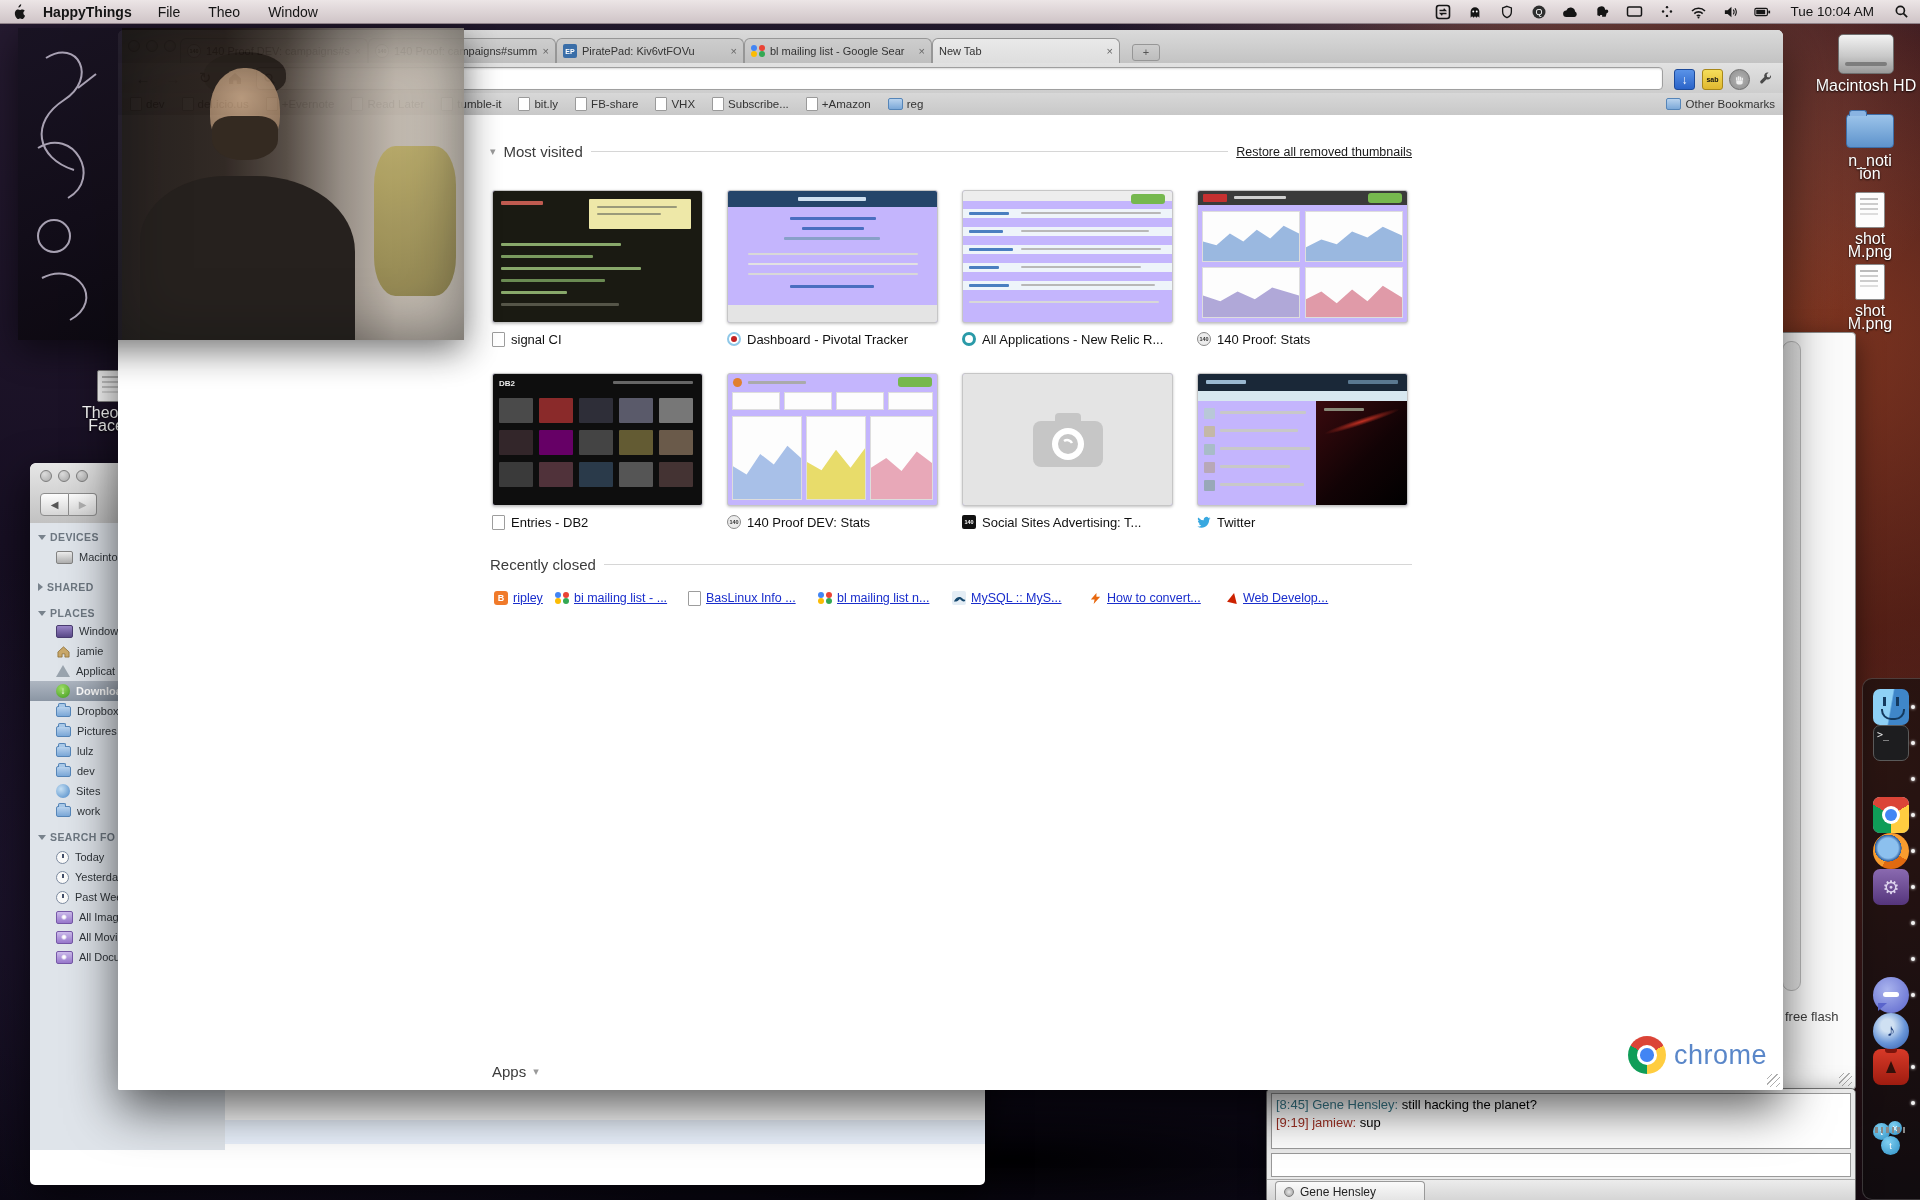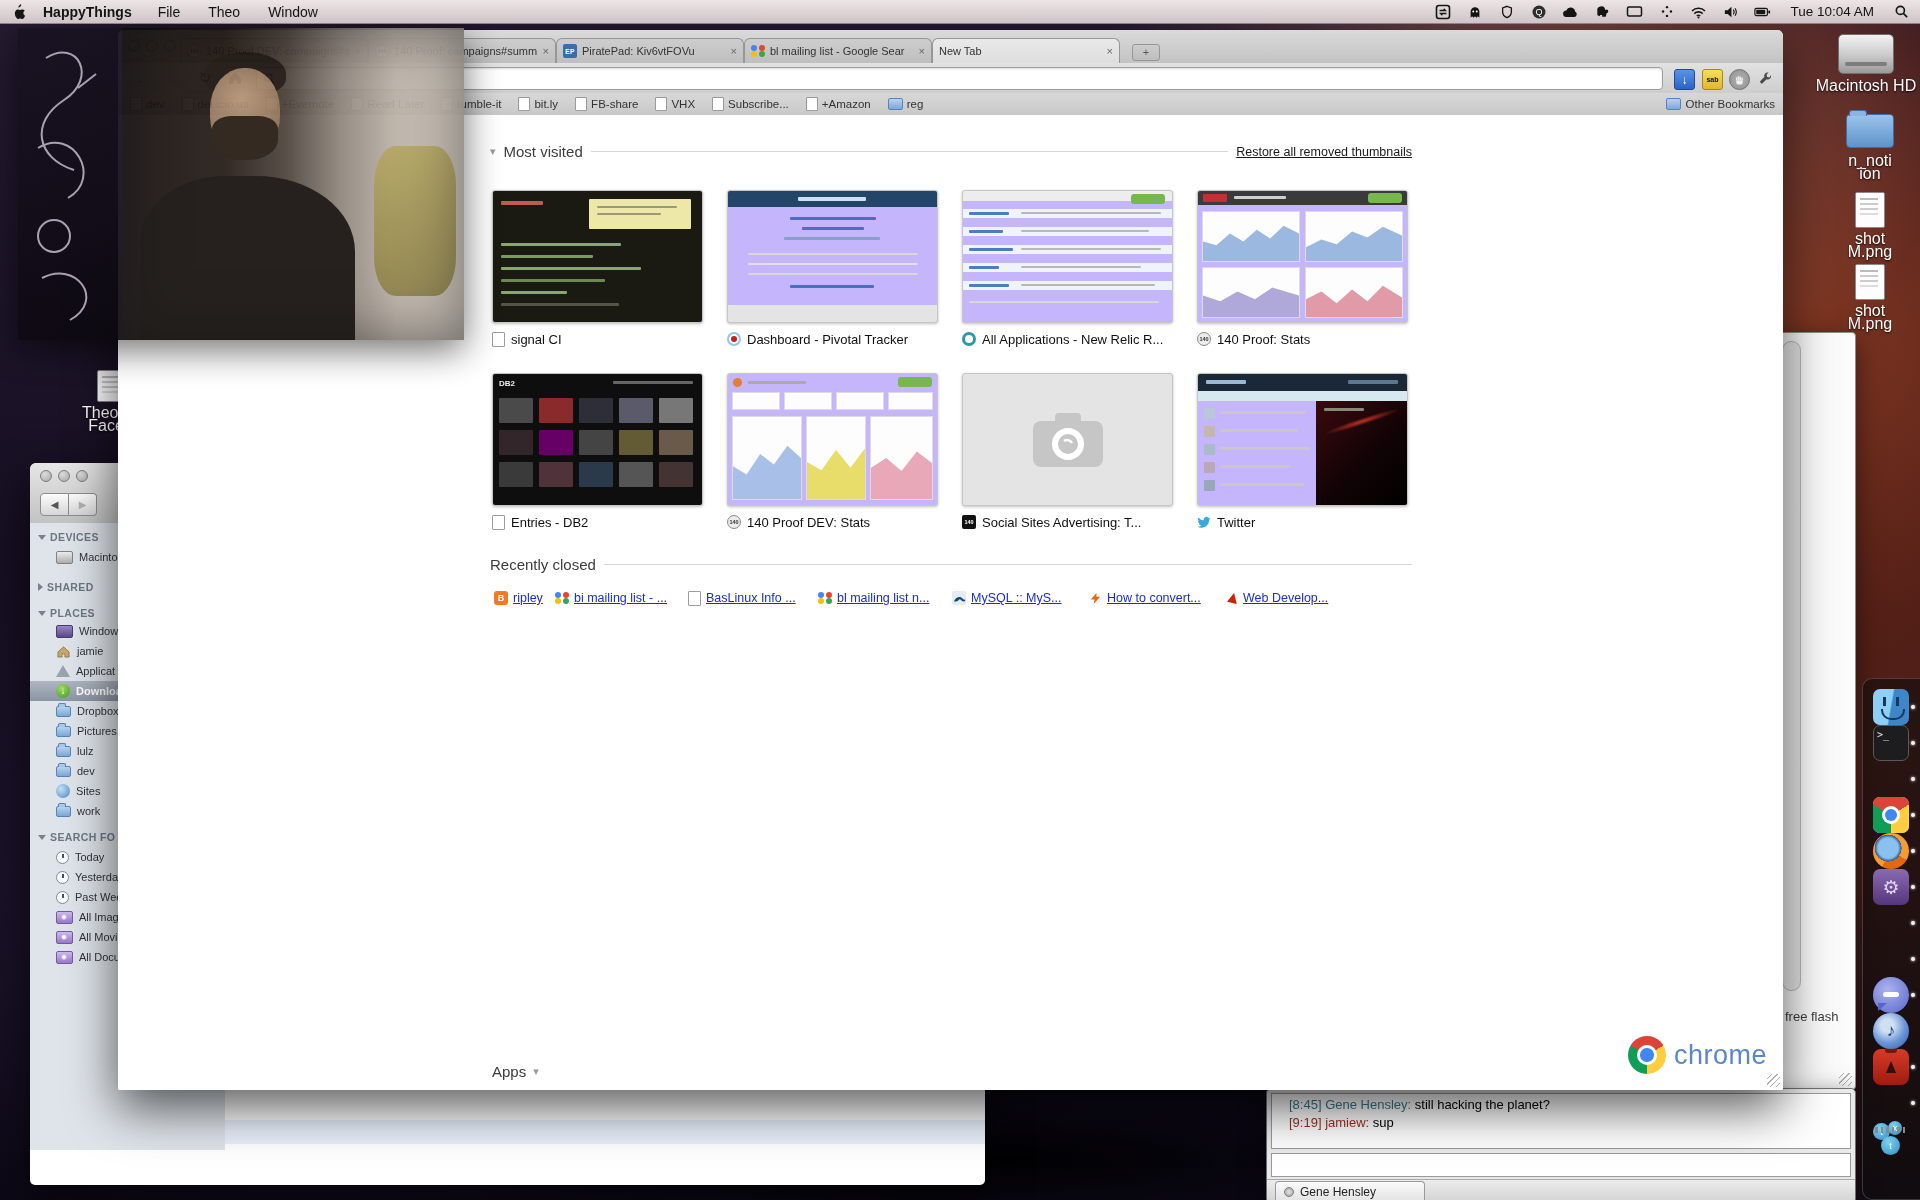--- a/index.html
+++ b/index.html
@@ -172,21 +172,21 @@
   .pvdb2{background:#0e0e0e}
   .pvcam{background:#e4e4e4;display:flex;align-items:center;justify-content:center}
   .cover{position:absolute;width:34px;height:25px;border-radius:1px}
   .minichart{position:absolute;border:1px solid #ddd;box-sizing:border-box;background:#fdfdfd}
   .minichart svg{display:block;width:100%;height:100%}
 
   
   #chat{left:1266px;top:1088px;width:590px;height:112px;z-index:20;background:#e9e9e9;border:1px solid #6f6f6f;
     border-radius:5px 5px 0 0;box-shadow:0 6px 24px rgba(0,0,0,.5);box-sizing:border-box}
   #chat .msgs{position:absolute;left:4px;right:4px;top:4px;height:56px;background:#fff;border:1px solid #999;
-    padding:2px 17px;box-sizing:border-box;font-size:13px;line-height:18px;overflow:hidden}
+    padding:2px 4px;box-sizing:border-box;font-size:13px;line-height:18px;overflow:hidden}
   .cpre{font-weight:normal}
   .c-teal{color:#397b8c}
   .c-red{color:#a03024}
   #chat .inp{position:absolute;left:4px;right:4px;top:64px;height:24px;background:#fff;border:1px solid #999;box-sizing:border-box}
   #chat .tbar{position:absolute;left:0;right:0;top:90px;height:22px;background:linear-gradient(#ececec,#d3d3d3);border-top:1px solid #aaa}
   #chat .ctab{position:absolute;left:8px;top:1px;height:21px;width:150px;background:linear-gradient(#fafafa,#e2e2e2);
     border:1px solid #999;border-bottom:none;border-radius:4px 4px 0 0;display:flex;align-items:center;gap:6px;padding:0 8px;
     font-size:12px;color:#222;box-sizing:border-box}
   #chat .presdot{width:8px;height:8px;border-radius:50%;background:radial-gradient(#e8e8e8,#9a9a9a);border:1px solid #7d7d7d}
 

